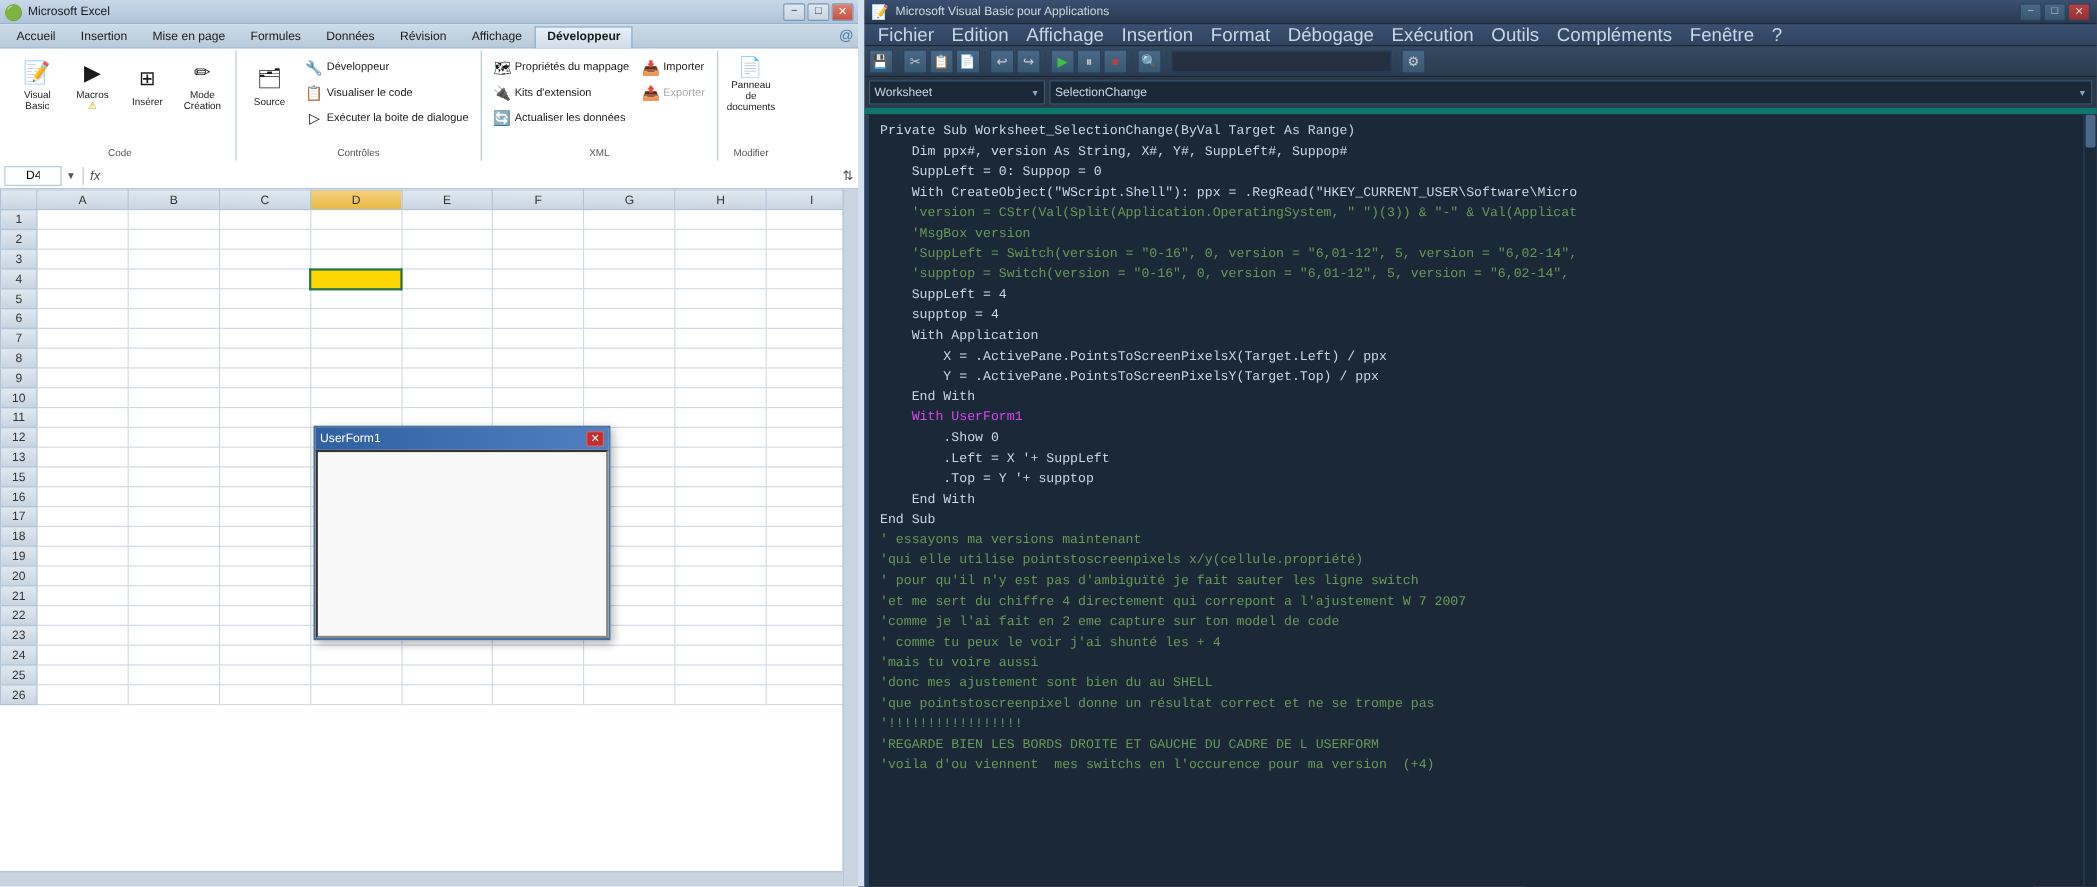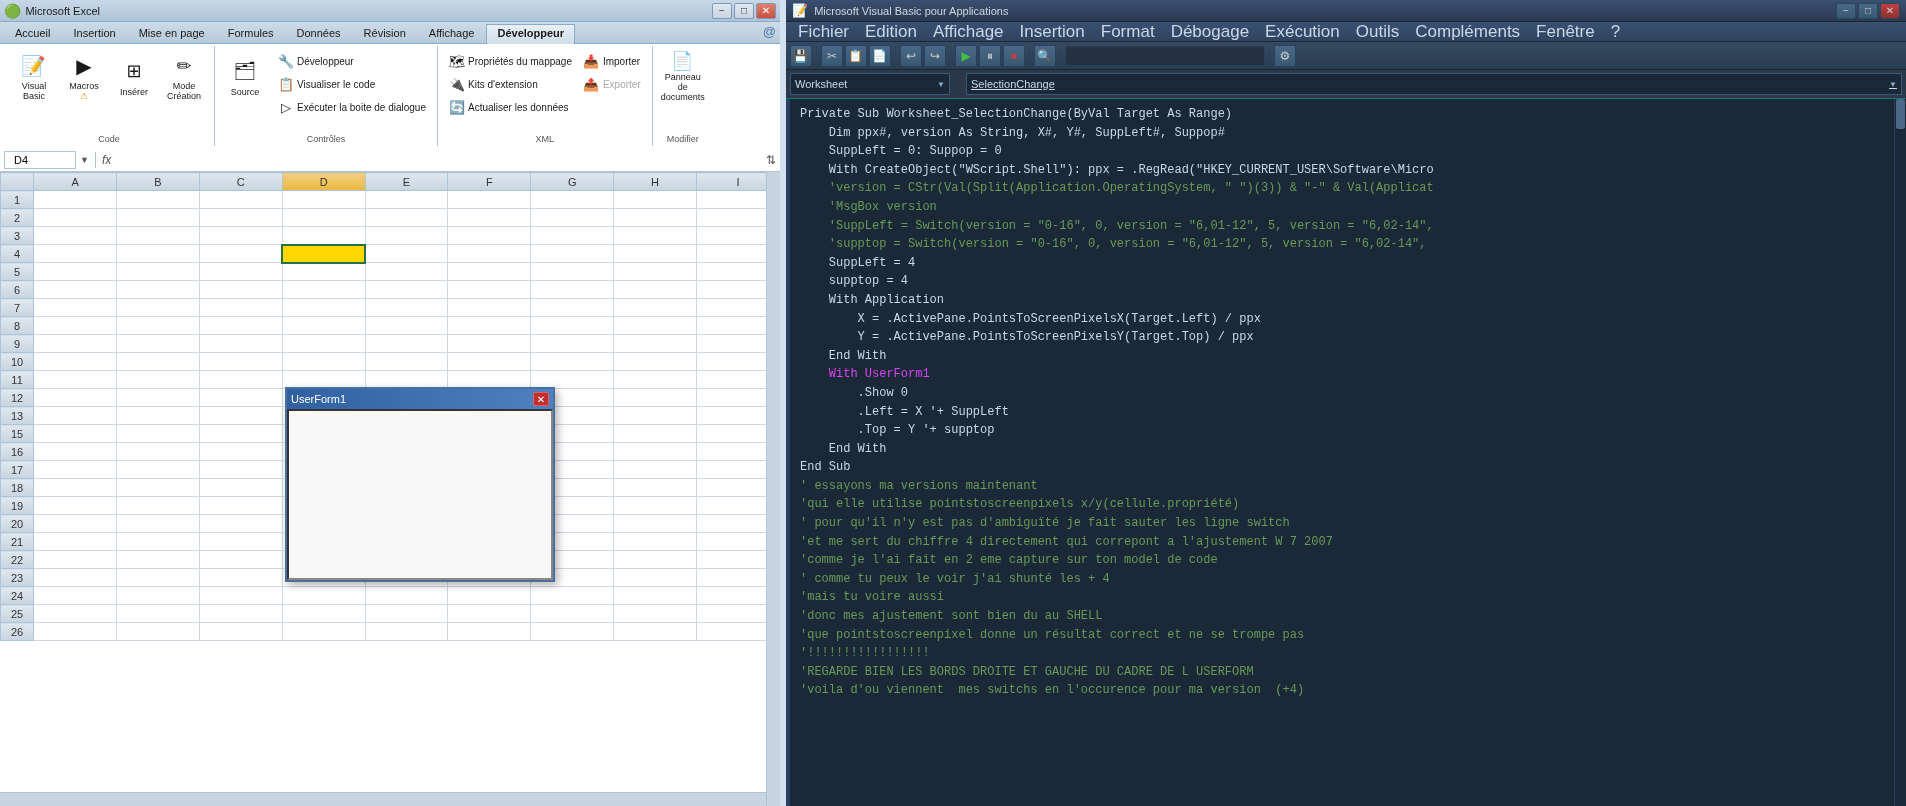--- a/index.html
+++ b/index.html
@@ -163,25 +163,25 @@
     .formula-bar {
       display: flex;
       align-items: center;
       height: 24px;
       border-bottom: 1px solid #b0c4d8;
       padding: 0 4px;
       background: #fff;
       gap: 4px;
     }
     .cell-ref {
-      width: 72px;
+      width: 52px;
       height: 18px;
       border: 1px solid #b0c4d8;
       font-size: 11px;
-      padding: 0 9px;
+      padding: 0 19px;
     }
     .formula-divider {
       width: 1px; height: 16px;
       background: #b0c4d8;
       margin: 0 2px;
     }
     .fx-label {
       font-style: italic;
       font-size: 12px;
       color: #555;
@@ -377,40 +377,40 @@
       background: #253040;
       border: 1px solid #2a4060;
       color: #c8d8e8;
       font-size: 11px;
       padding: 0 4px;
     }
 
     
     .vba-dropdowns {
       display: flex;
-      gap: 16px;
+      gap: 4px;
       padding: 3px 4px;
       background: #2a3848;
-      border-bottom: 1px solid #0f766e;
+      border-bottom: 6px solid #0f766e;
     }
     .vba-dropdown {
       height: 22px;
       background: #1a2838;
       border: 1px solid #3a5878;
       color: #c8d8e8;
       font-size: 11px;
       padding: 0 4px;
       cursor: pointer;
       display: flex;
       align-items: center;
       justify-content: space-between;
       gap: 20px;
     }
     .vba-dropdown-1 { width: 160px; }
-    .vba-dropdown-2 { flex: 1; text-decoration: underline; }
+    .vba-dropdown-2 { flex: 1; }
     .dropdown-arrow { font-size: 8px; color: #8aa8c8; }
 
     
     .vba-code-area {
       flex: 1;
       background: #1a2838;
       overflow: hidden;
       position: relative;
       padding: 6px 8px;
       font-family: 'Courier New', Courier, monospace;

